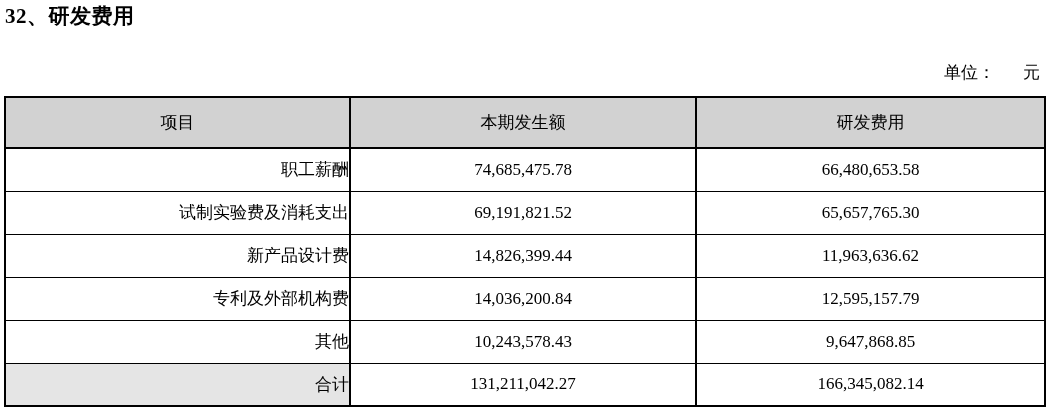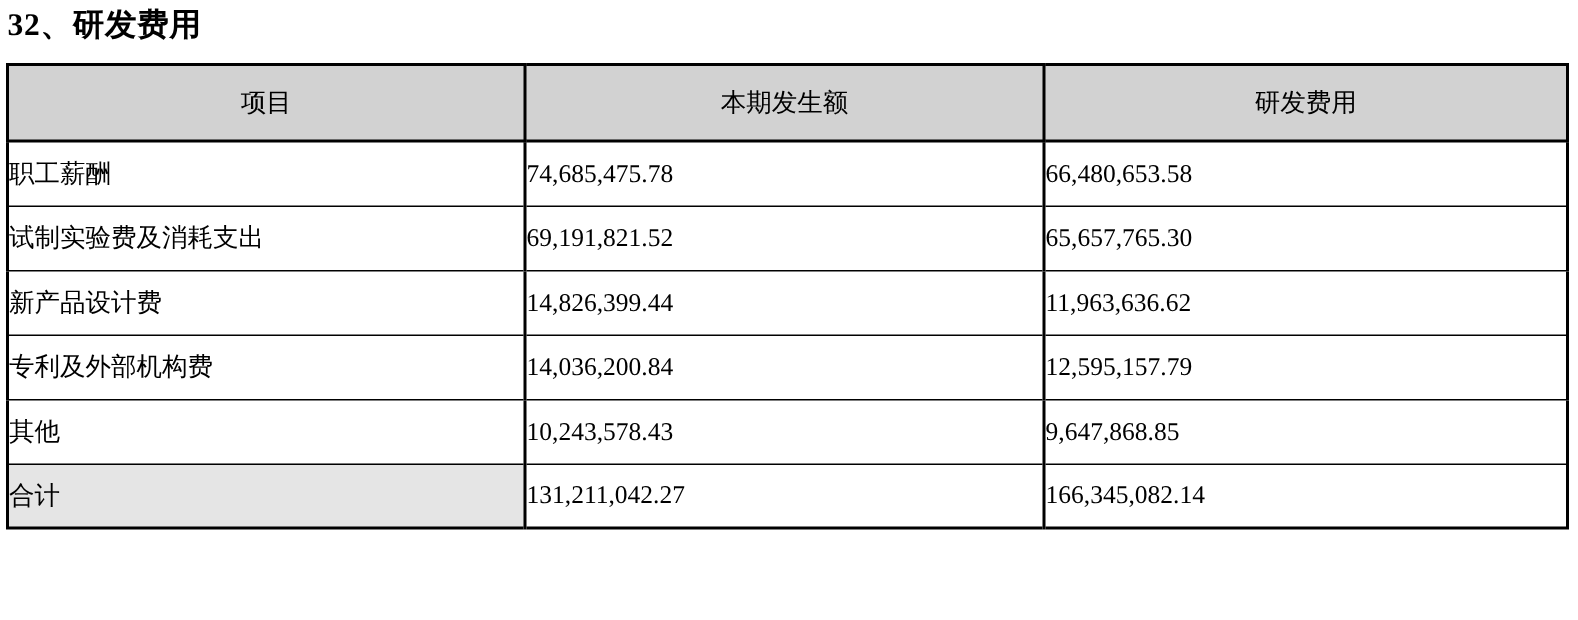--- a/index.html
+++ b/index.html
@@ -57,38 +57,41 @@
     height: 43px;
     border: 1px solid #000;
     border-left-width: 2px;
     border-right-width: 2px;
     padding: 0;
     vertical-align: middle;
     background: #ffffff;
   }
   table.report { border: 2px solid #000; }
   td.cell-item {
-    text-align: left;
+    text-align: right;
     padding-left: 5px;
   }
   td.cell-current, td.cell-prior {
-    text-align: left;
+    text-align: center;
     padding-right: 7px;
   }
   tr.total td.cell-item {
     background: #e5e5e5;
   }
 </style>
 </head>
 <body>
 
 <div class="page">
 
   <h1 class="doc-title">32、研发费用</h1>
 
+  <div class="unit-line">
+    <span>单位：</span><span class="unit-value">元</span>
+  </div>
 
   <table class="report">
     <colgroup>
       <col class="c1">
         <col class="c2">
         <col class="c3">
     </colgroup>
     <thead>
       <tr>
         <th>项目</th>

